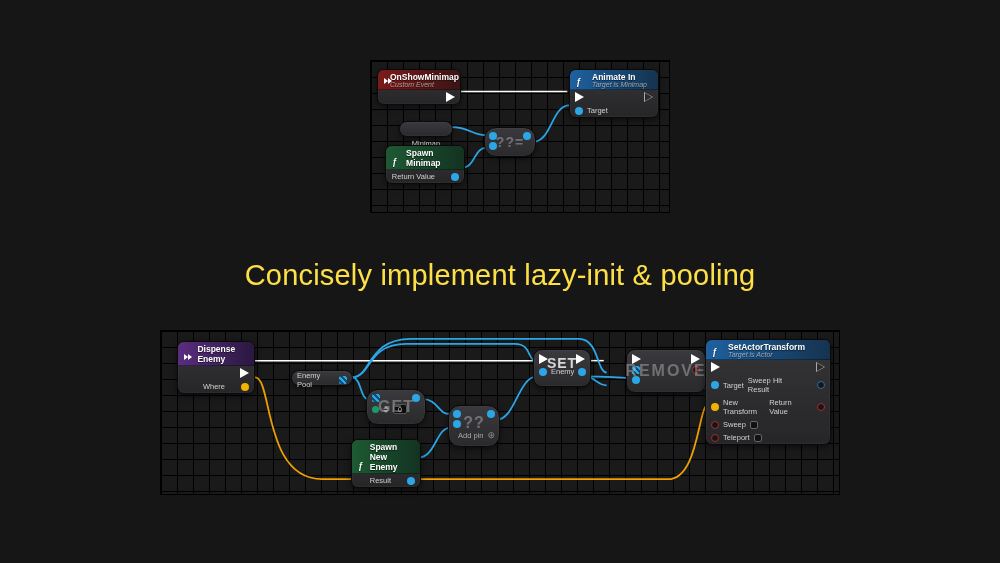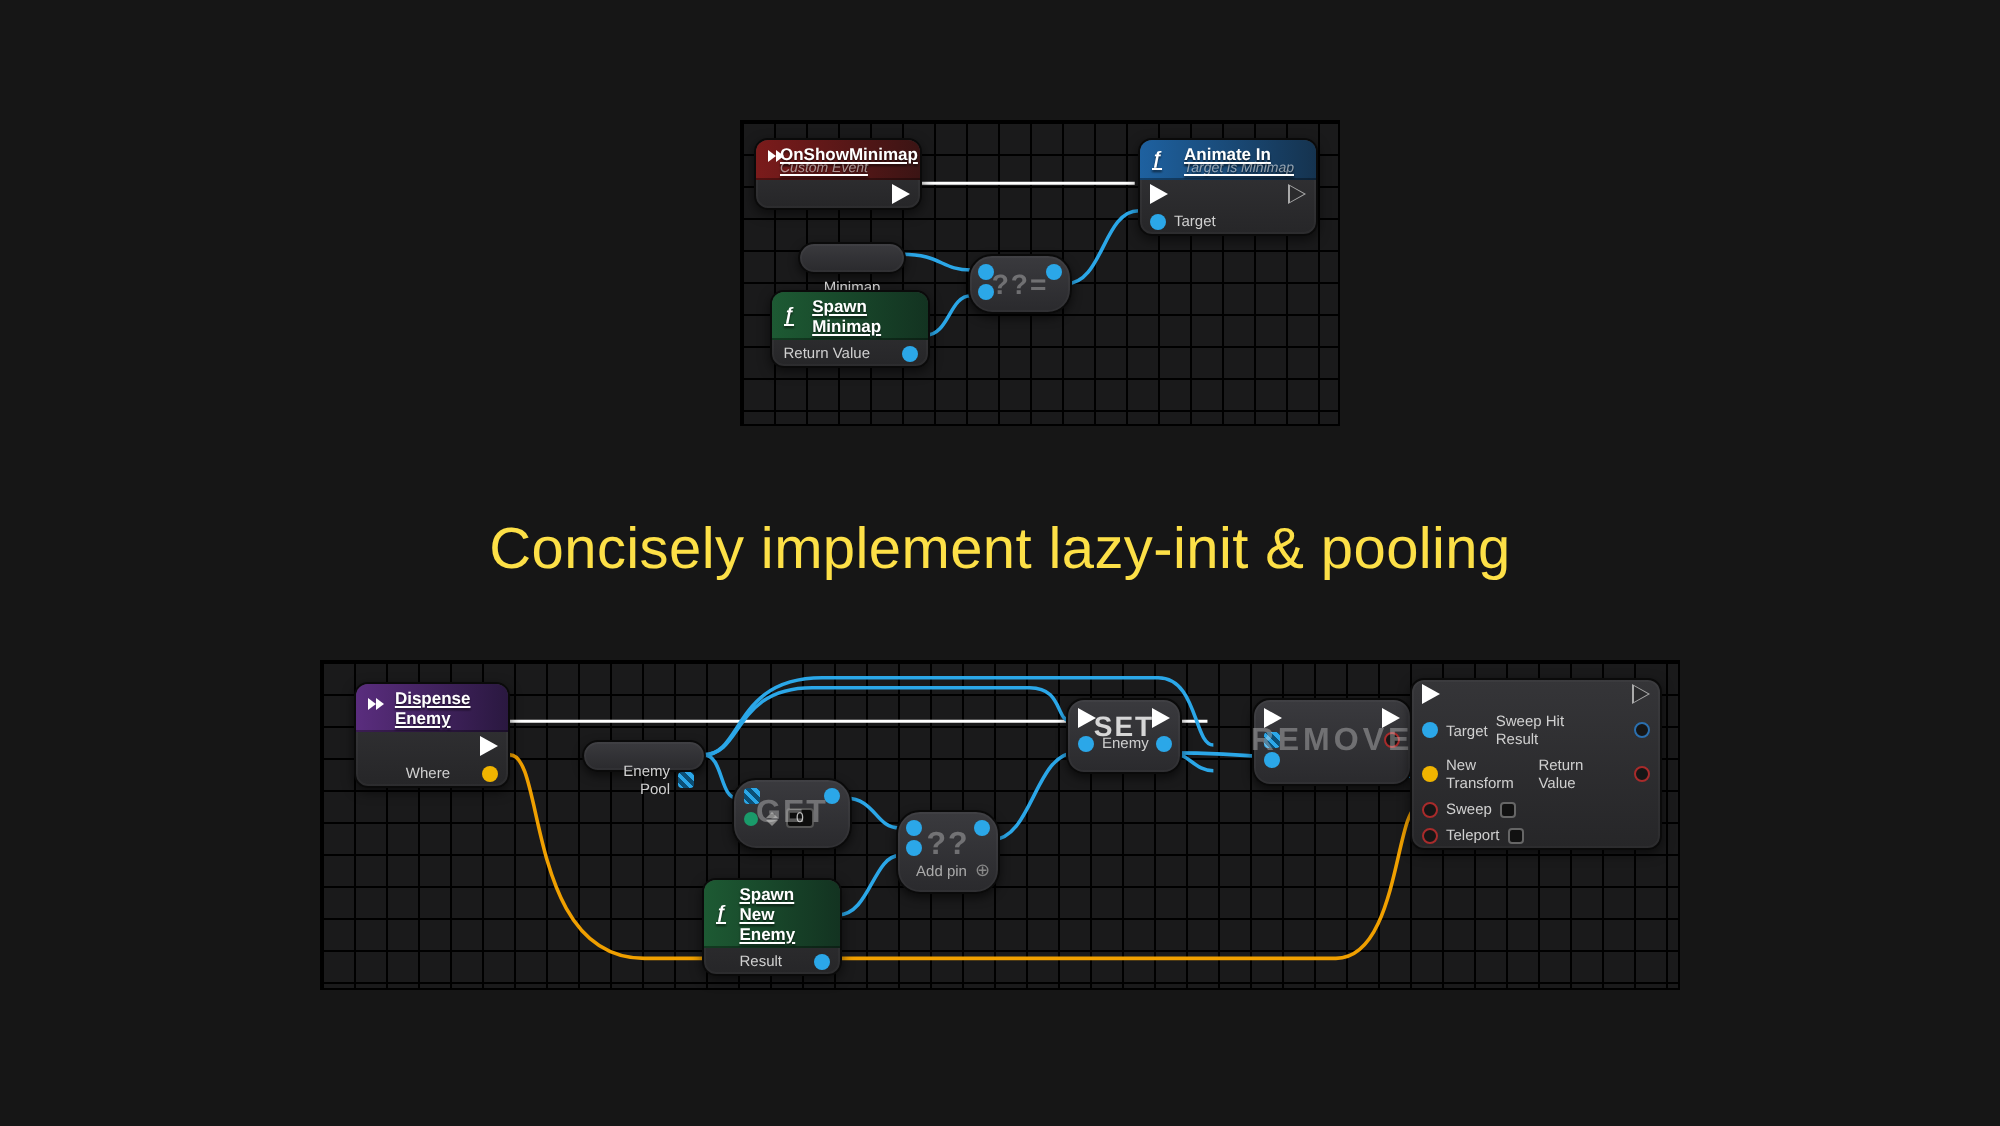--- a/index.html
+++ b/index.html
@@ -46,28 +46,27 @@
   
   .node {
     position: absolute;
     background: linear-gradient(#353538, #262628);
     border: 1px solid #0a0a0a;
     border-radius: 7px;
     box-shadow: 0 2px 6px rgba(0,0,0,.55), inset 0 0 0 1px rgba(255,255,255,.03);
     overflow: hidden;
   }
   .node .hdr {
-    display: flex; align-items: center; gap: 4px;
+    display: flex; align-items: flex-end; gap: 4px;
     padding: 2px 6px 1px 6px;
     font-size: 8.5px;
     font-weight: 600;
     color: #fff;
     border-bottom: 1px solid rgba(0,0,0,.35);
     text-shadow: 0 1px 1px rgba(0,0,0,.6);
-    text-decoration: underline;
   }
   .node .sub {
     display:block;
     font-size: 7px;
     font-weight: 400;
     font-style: italic;
     color: rgba(255,255,255,.55);
     margin-top: -1px;
   }
   .hdr.red    { background: linear-gradient(90deg, #7b1b1b, #3b1414); }
@@ -316,21 +315,21 @@
       </div>
       <div class="row">
         <span class="r">
           <span>Where</span>
           <span class="pin vecf"></span>
         </span>
       </div>
     </div>
 
     <div class="pure" style="left:130px; top:39px; width:62px; height:16px; border-radius:9px;">
-      <div class="row" style="padding:10px 5px; justify-content:flex-end;text-align:right;">
+      <div class="row" style="padding:0 5px; justify-content:flex-end;">
         <span>Enemy Pool</span>
         <span class="pin obj" style="border-radius:2px; width:8px; height:8px; background:repeating-linear-gradient(45deg,#2ba7e8 0 2px,#0c4f75 2px 4px);"></span>
       </div>
     </div>
 
     <div class="pure" style="left:205px; top:58px; width:60px; height:36px;">
       <div class="big">GET</div>
       <div class="row" style="padding:4px 5px 0 5px;">
         <span class="pin obj" style="border-radius:2px; width:8px; height:8px; background:repeating-linear-gradient(45deg,#2ba7e8 0 2px,#0c4f75 2px 4px);"></span>
         <span class="r">
@@ -409,20 +408,27 @@
         <span class="r">
             <span class="pin bool"></span>
           </span>
       </div>
       <div class="row" style="padding:2px 5px 4px 5px;">
         <span class="pin obj"></span>
       </div>
     </div>
 
     <div class="node" style="left:544px; top:8px; width:126px;">
+      <div class="hdr bluef">
+        <span class="hdr-icon fn"></span>
+        <span>
+          <span>SetActorTransform</span>
+          <span class="sub">Target is Actor</span>
+        </span>
+      </div>
       <div class="row">
         <span class="exec"></span>
         <span class="r">
             <span class="exec hollow"></span>
           </span>
       </div>
       <div class="row">
         <span class="pin obj"></span>
         <span>Target</span>
         <span class="r">

